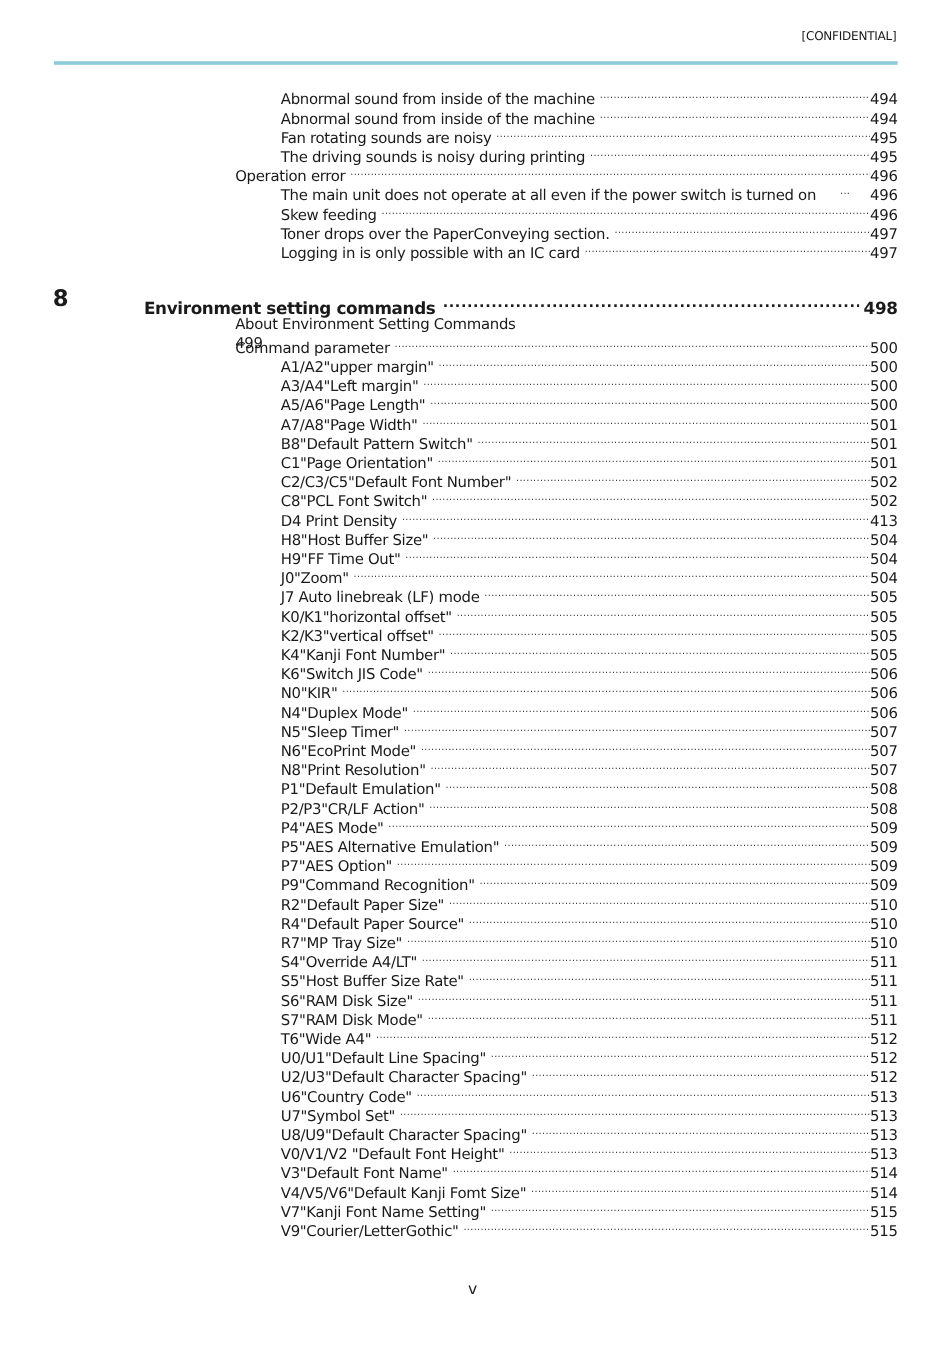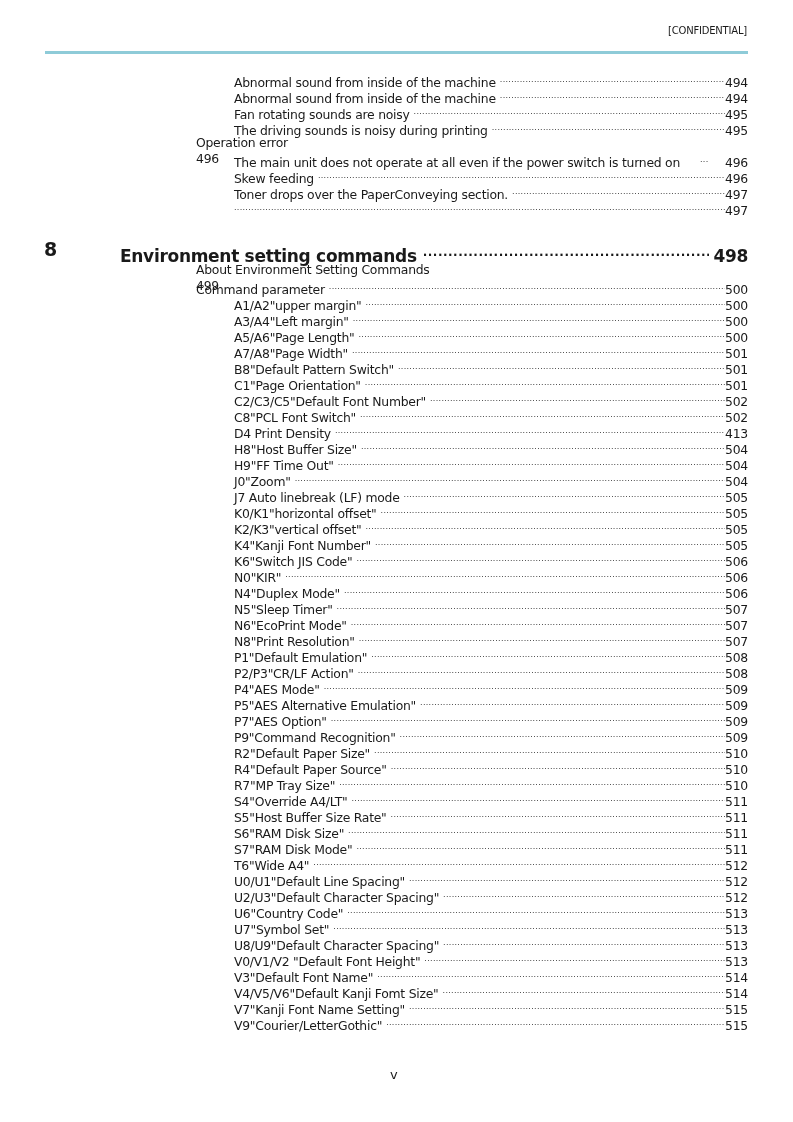--- a/index.html
+++ b/index.html
@@ -9,21 +9,21 @@
   .rule { position: absolute; left: 45px; top: 51px; width: 703px; height: 3px; background: #8ecbd8; }
   .toc { position: absolute; left: 0; top: 0; width: 793px; }
   .row { position: absolute; display: flex; align-items: baseline; font-size: 12.4px; line-height: 16px; height: 16px; white-space: nowrap; letter-spacing: -0.25px; }
   .row .t { flex: 0 0 auto; padding-right: 4px; }
   .row .d { flex: 1 1 auto; overflow: hidden; position: relative; height: 16px; }
   .row .d::after { content: "......................................................................................................................................................................................................................................................................................................................"; position: absolute; left: 0; bottom: 3px; font-size: 8px; letter-spacing: 0.3px; color: #333; line-height: 8px; }
   .row .p { flex: 0 0 auto; }
   .l2 { left: 196px; width: 552px; }
   .l3 { left: 234px; width: 514px; }
   .chapter-num { position: absolute; left: 44px; top: 238px; font-size: 19px; font-weight: bold; }
-  .chapter { position: absolute; left: 120px; top: 238px; width: 628px; display: flex; align-items: baseline; font-size: 17px; font-weight: bold; height: 24px; line-height: 24px; letter-spacing: -0.3px; white-space: nowrap; }
+  .chapter { position: absolute; left: 120px; top: 238px; width: 628px; display: flex; align-items: baseline; font-size: 14px; font-weight: bold; height: 24px; line-height: 24px; letter-spacing: -0.3px; white-space: nowrap; }
   .chapter .t { flex: 0 0 auto; padding-right: 6px; }
   .chapter .d { flex: 1 1 auto; overflow: hidden; position: relative; height: 24px; }
   .chapter .d::after { content: "..............................................................................................................................................................................."; position: absolute; left: 0; bottom: 4px; font-size: 12px; font-weight: bold; letter-spacing: 0.5px; line-height: 12px; }
   .chapter .p { flex: 0 0 auto; padding-left: 4px; text-align: center; }
   .page-num { position: absolute; left: 390px; top: 1067px; font-size: 13px; }
 </style>
 </head>
 <body>
 
 <div class="header-label">[CONFIDENTIAL]</div>
@@ -49,41 +49,42 @@
     <div class="row l3" style="top: 103px; text-align: right;">
       <span class="t">Fan rotating sounds are noisy</span>
       <span class="d"></span>
       <span class="p">495</span>
     </div>
     <div class="row l3" style="top: 119px;">
       <span class="t">The driving sounds is noisy during printing</span>
       <span class="d"></span>
       <span class="p">495</span>
     </div>
-    <div class="row l2" style="top: 135px; flex-direction: column;">
+    <div class="row l2" style="top: 135px;">
       <span class="t">Operation error</span>
       <span class="d"></span>
       <span class="p">496</span>
     </div>
     <div class="row l3" style="top: 151px; gap: 16px;">
       <span class="t">The main unit does not operate at all even if the power switch is turned on</span>
       <span class="d"></span>
       <span class="p">496</span>
     </div>
     <div class="row l3" style="top: 167px;">
       <span class="t">Skew feeding</span>
       <span class="d"></span>
       <span class="p">496</span>
     </div>
     <div class="row l3" style="top: 183px;">
       <span class="t">Toner drops over the PaperConveying section.</span>
       <span class="d"></span>
       <span class="p">497</span>
     </div>
     <div class="row l3" style="top: 199px;">
+      <span class="t">Logging in is only possible with an IC card</span>
       <span class="d"></span>
       <span class="p">497</span>
     </div>
     <div class="row l2" style="top: 262px; flex-direction: column;">
       <span class="t">About Environment Setting Commands</span>
       <span class="d"></span>
       <span class="p">499</span>
     </div>
     <div class="row l2" style="top: 278px;">
       <span class="t">Command parameter</span>

